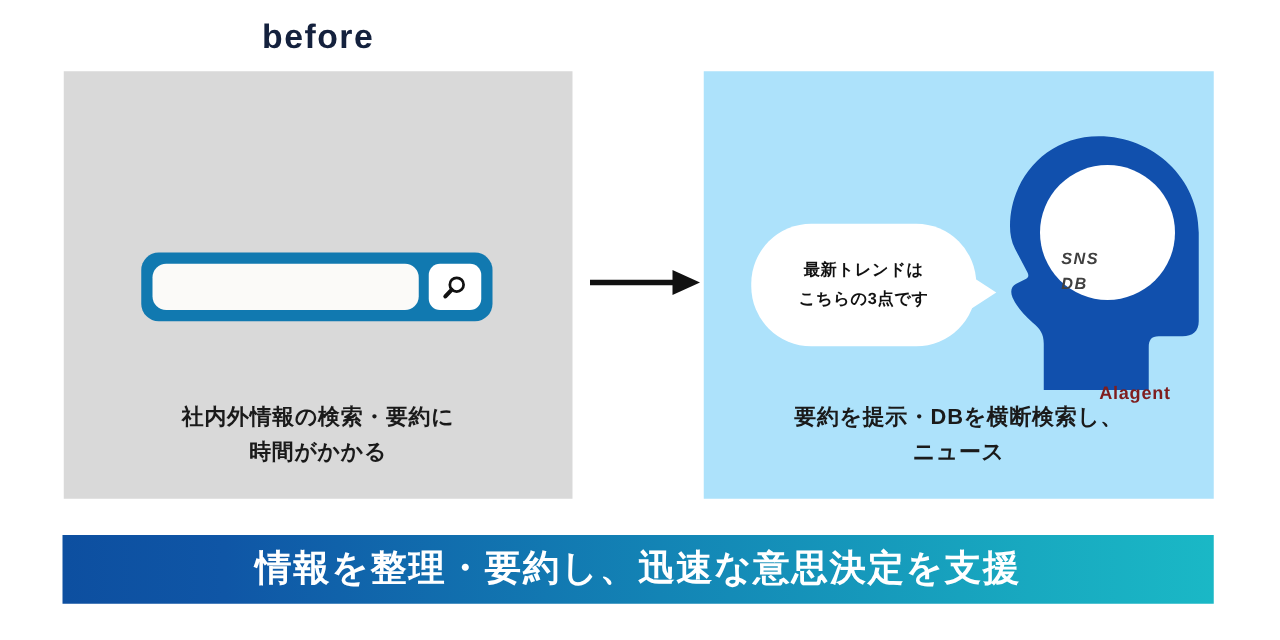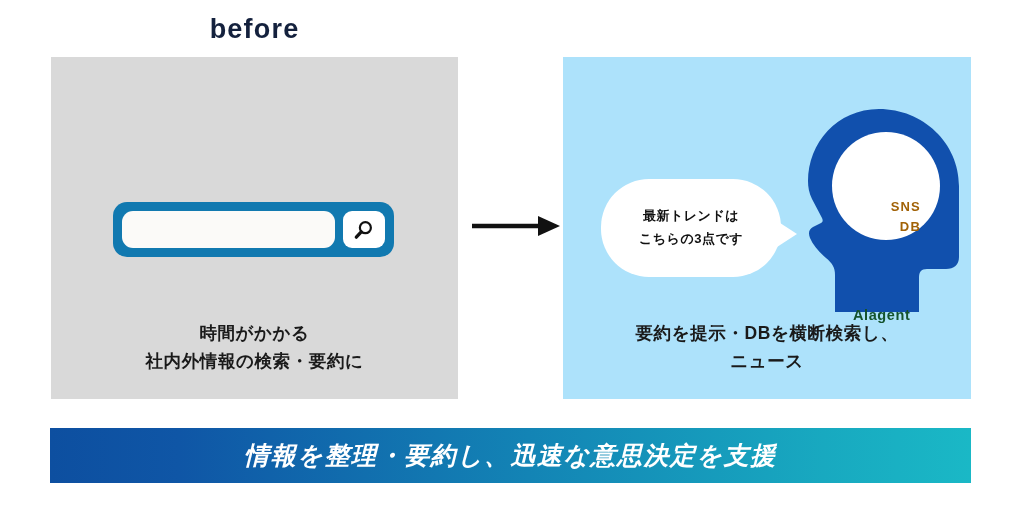--- a/index.html
+++ b/index.html
@@ -174,59 +174,60 @@
     letter-spacing: 0.5px;
     text-align: center;
   }
   .bubble-text span { display: block; }
 
   .brain-label {
     position: absolute;
     left: 286px;
     top: 140px;
     width: 72px;
-    text-align: right;
+    text-align: left;
     font-size: 13px;
     font-weight: bold;
     line-height: 1.55;
-    color: #a16207;
+    color: #404040;
     letter-spacing: 1.2px;
+    font-style: italic;
   }
   .brain-label span { display: block; }
 
   .agent-label {
     position: absolute;
     left: 290px;
     top: 250px;
     width: 110px;
+    text-align: center;
     font-size: 14.5px;
     font-weight: bold;
-    color: #14532d;
+    color: #7f1d1d;
     letter-spacing: 0.6px;
   }
 
   
   .banner {
     position: absolute;
     left: 50px;
     top: 428px;
     width: 921px;
     height: 55px;
     background: linear-gradient(90deg, #0d4fa0 0%, #0f56a6 14%, #1384b5 52%, #18a9c0 84%, #1ab8c6 100%);
     display: flex;
     align-items: center;
     justify-content: center;
   }
   .banner-text {
     color: #ffffff;
-    font-size: 25px;
+    font-size: 29px;
     font-weight: bold;
     letter-spacing: 1.5px;
     line-height: 1;
-    font-style: italic;
   }
 </style>
 </head>
 <body>
 
 <div class="canvas">
 
   <div class="col-title col-title-before">before</div>
 
 
@@ -236,22 +237,22 @@
       <input class="search-input" type="text" value="" placeholder="" style="">
       <button class="search-btn">
         <svg width="22" height="22" viewBox="0 0 24 24">
           <circle cx="13.5" cy="9.5" r="6" fill="none" stroke="#111111" stroke-width="2.4"></circle>
           <line x1="9.0" y1="14.0" x2="3.6" y2="19.8" stroke="#111111" stroke-width="3.6" stroke-linecap="round"></line>
         </svg>
       </button>
     </div>
 
     <div class="panel-caption">
+      <span>社内外情報の検索・要約に</span>
       <span>時間がかかる</span>
-      <span>社内外情報の検索・要約に</span>
     </div>
 
   </div>
 
   <div class="arrow">
     <svg width="92" height="28" viewBox="0 0 92 28">
       <line x1="2" y1="14" x2="72" y2="14" stroke="#111111" stroke-width="4.5"></line>
       <polygon points="68,4 90,14 68,24" fill="#111111"></polygon>
     </svg>
   </div>

